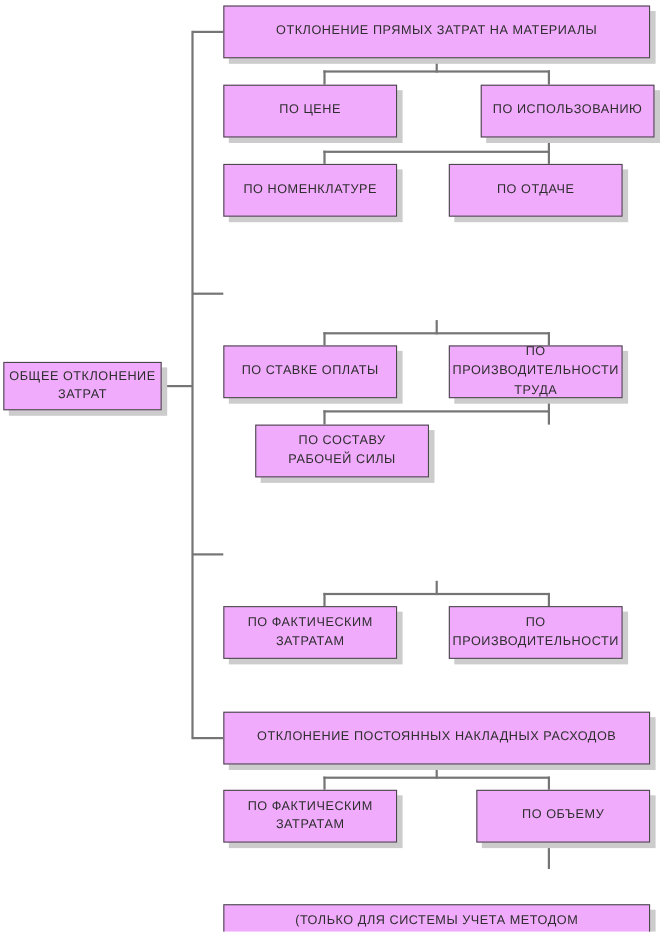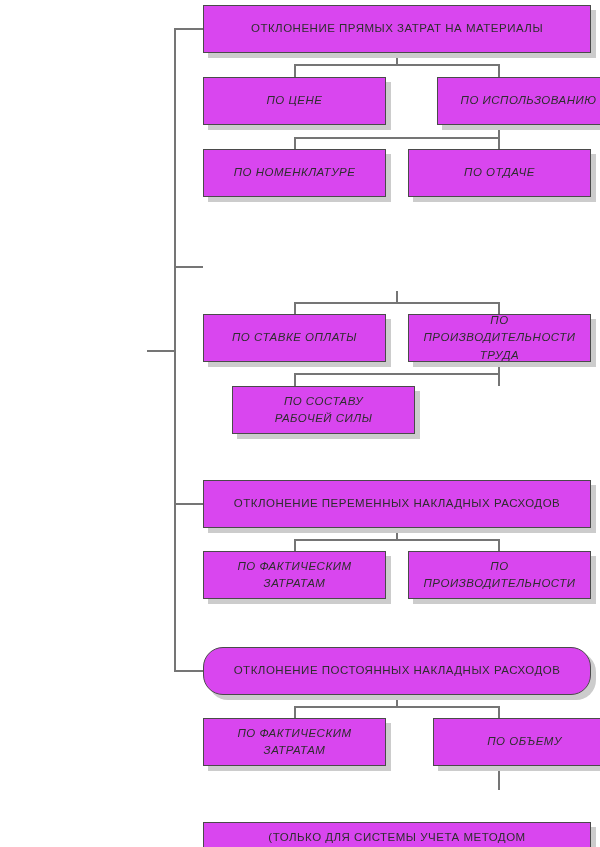--- a/index.html
+++ b/index.html
@@ -6,34 +6,34 @@
   .canvas {
     position: relative;
     width: 600px; height: 847px;
     background: var(--bg, #ffffff);
     font-family: "Liberation Sans", sans-serif;
     overflow: hidden;
   }
   .box {
     position: absolute;
     box-sizing: border-box;
-    background: #d946ef;
+    background: #f0abfc;
     border: 1.5px solid var(--border, #4a4a4a);
     box-shadow: 5px 5px 0 var(--shadow, #cccccc);
     display: flex; align-items: center; justify-content: center;
     text-align: center;
     font-size: 11.5px;
     letter-spacing: 0.5px;
     line-height: 1.5;
     color: var(--text, #2e2e2e);
     white-space: pre-line;
     padding: 2px 4px;
   }
   .hdr { left: 203px; width: 388px; height: 48px; }
-  .child { width: 183px; height: 48px; font-style: italic; }
+  .child { width: 158px; height: 48px; }
   .colL { left: 203px; }
   .colR { left: 408px; }
   .line { position: absolute; background: var(--line, #757575); }
 </style>
 </head>
 <body>
 
 <div class="canvas" style="--bg: #ffffff; --border: #4a4a4a; --shadow: #cccccc; --line: #757575; --text: #2e2e2e;">
 
   <div class="line" style="left:174px; top:28px; width:2px; height:644px;"></div>
@@ -65,38 +65,39 @@
   <div class="line" style="left:294px; top:539px; width:206px; height:2px;"></div>
   <div class="line" style="left:294px; top:539px; width:2px; height:12px;"></div>
   <div class="line" style="left:498px; top:539px; width:2px; height:12px;"></div>
 
   <div class="line" style="left:396px; top:695px; width:2px; height:13px;"></div>
   <div class="line" style="left:294px; top:706px; width:206px; height:2px;"></div>
   <div class="line" style="left:294px; top:706px; width:2px; height:12px;"></div>
   <div class="line" style="left:498px; top:706px; width:2px; height:12px;"></div>
   <div class="line" style="left:498px; top:766px; width:2px; height:24px;"></div>
 
+  <div class="box" style="left:3px; top:329px; width:144px; height:44px;">ОБЩЕЕ ОТКЛОНЕНИЕ
+ЗАТРАТ</div>
 
   <div class="box hdr" style="top:5px;">ОТКЛОНЕНИЕ ПРЯМЫХ ЗАТРАТ НА МАТЕРИАЛЫ</div>
   <div class="box child colL" style="top:77px;">ПО ЦЕНЕ</div>
   <div class="box child colR" style="top:77px;margin-left:29px;">ПО ИСПОЛЬЗОВАНИЮ</div>
   <div class="box child colR" style="top:149px;">ПО ОТДАЧЕ</div>
   <div class="box child colL" style="top:149px;">ПО НОМЕНКЛАТУРЕ</div>
 
   <div class="box child colL" style="top:314px;">ПО СТАВКЕ ОПЛАТЫ</div>
   <div class="box child colR" style="top:314px;">ПО ПРОИЗВОДИТЕЛЬНОСТИ
 ТРУДА</div>
   <div class="box child colL" style="top:386px;margin-left:29px;">ПО СОСТАВУ
 РАБОЧЕЙ СИЛЫ</div>
 
-  <div class="box hdr" style="top:480px;">ОТКЛОНЕНИЕ ПЕРЕМЕННЫХ НАКЛАДНЫХ РАСХОДОВ</div>
   <div class="box child colL" style="top:551px;">ПО ФАКТИЧЕСКИМ
 ЗАТРАТАМ</div>
   <div class="box child colR" style="top:551px;">ПО ПРОИЗВОДИТЕЛЬНОСТИ</div>
 
-  <div class="box hdr" style="top:647px;border-radius:20px;">ОТКЛОНЕНИЕ ПОСТОЯННЫХ НАКЛАДНЫХ РАСХОДОВ</div>
+  <div class="box hdr" style="top:647px;">ОТКЛОНЕНИЕ ПОСТОЯННЫХ НАКЛАДНЫХ РАСХОДОВ</div>
   <div class="box child colL" style="top:718px;">ПО ФАКТИЧЕСКИМ
 ЗАТРАТАМ</div>
   <div class="box child colR" style="top:718px;margin-left:25px;">ПО ОБЪЕМУ</div>
   <div class="box hdr" style="top:790px;margin-top:32px;">(ТОЛЬКО ДЛЯ СИСТЕМЫ УЧЕТА МЕТОДОМ
 ПОЛНОГО ПОГЛОЩЕНИЯ)</div>
 
 </div>
 
 </body></html>

